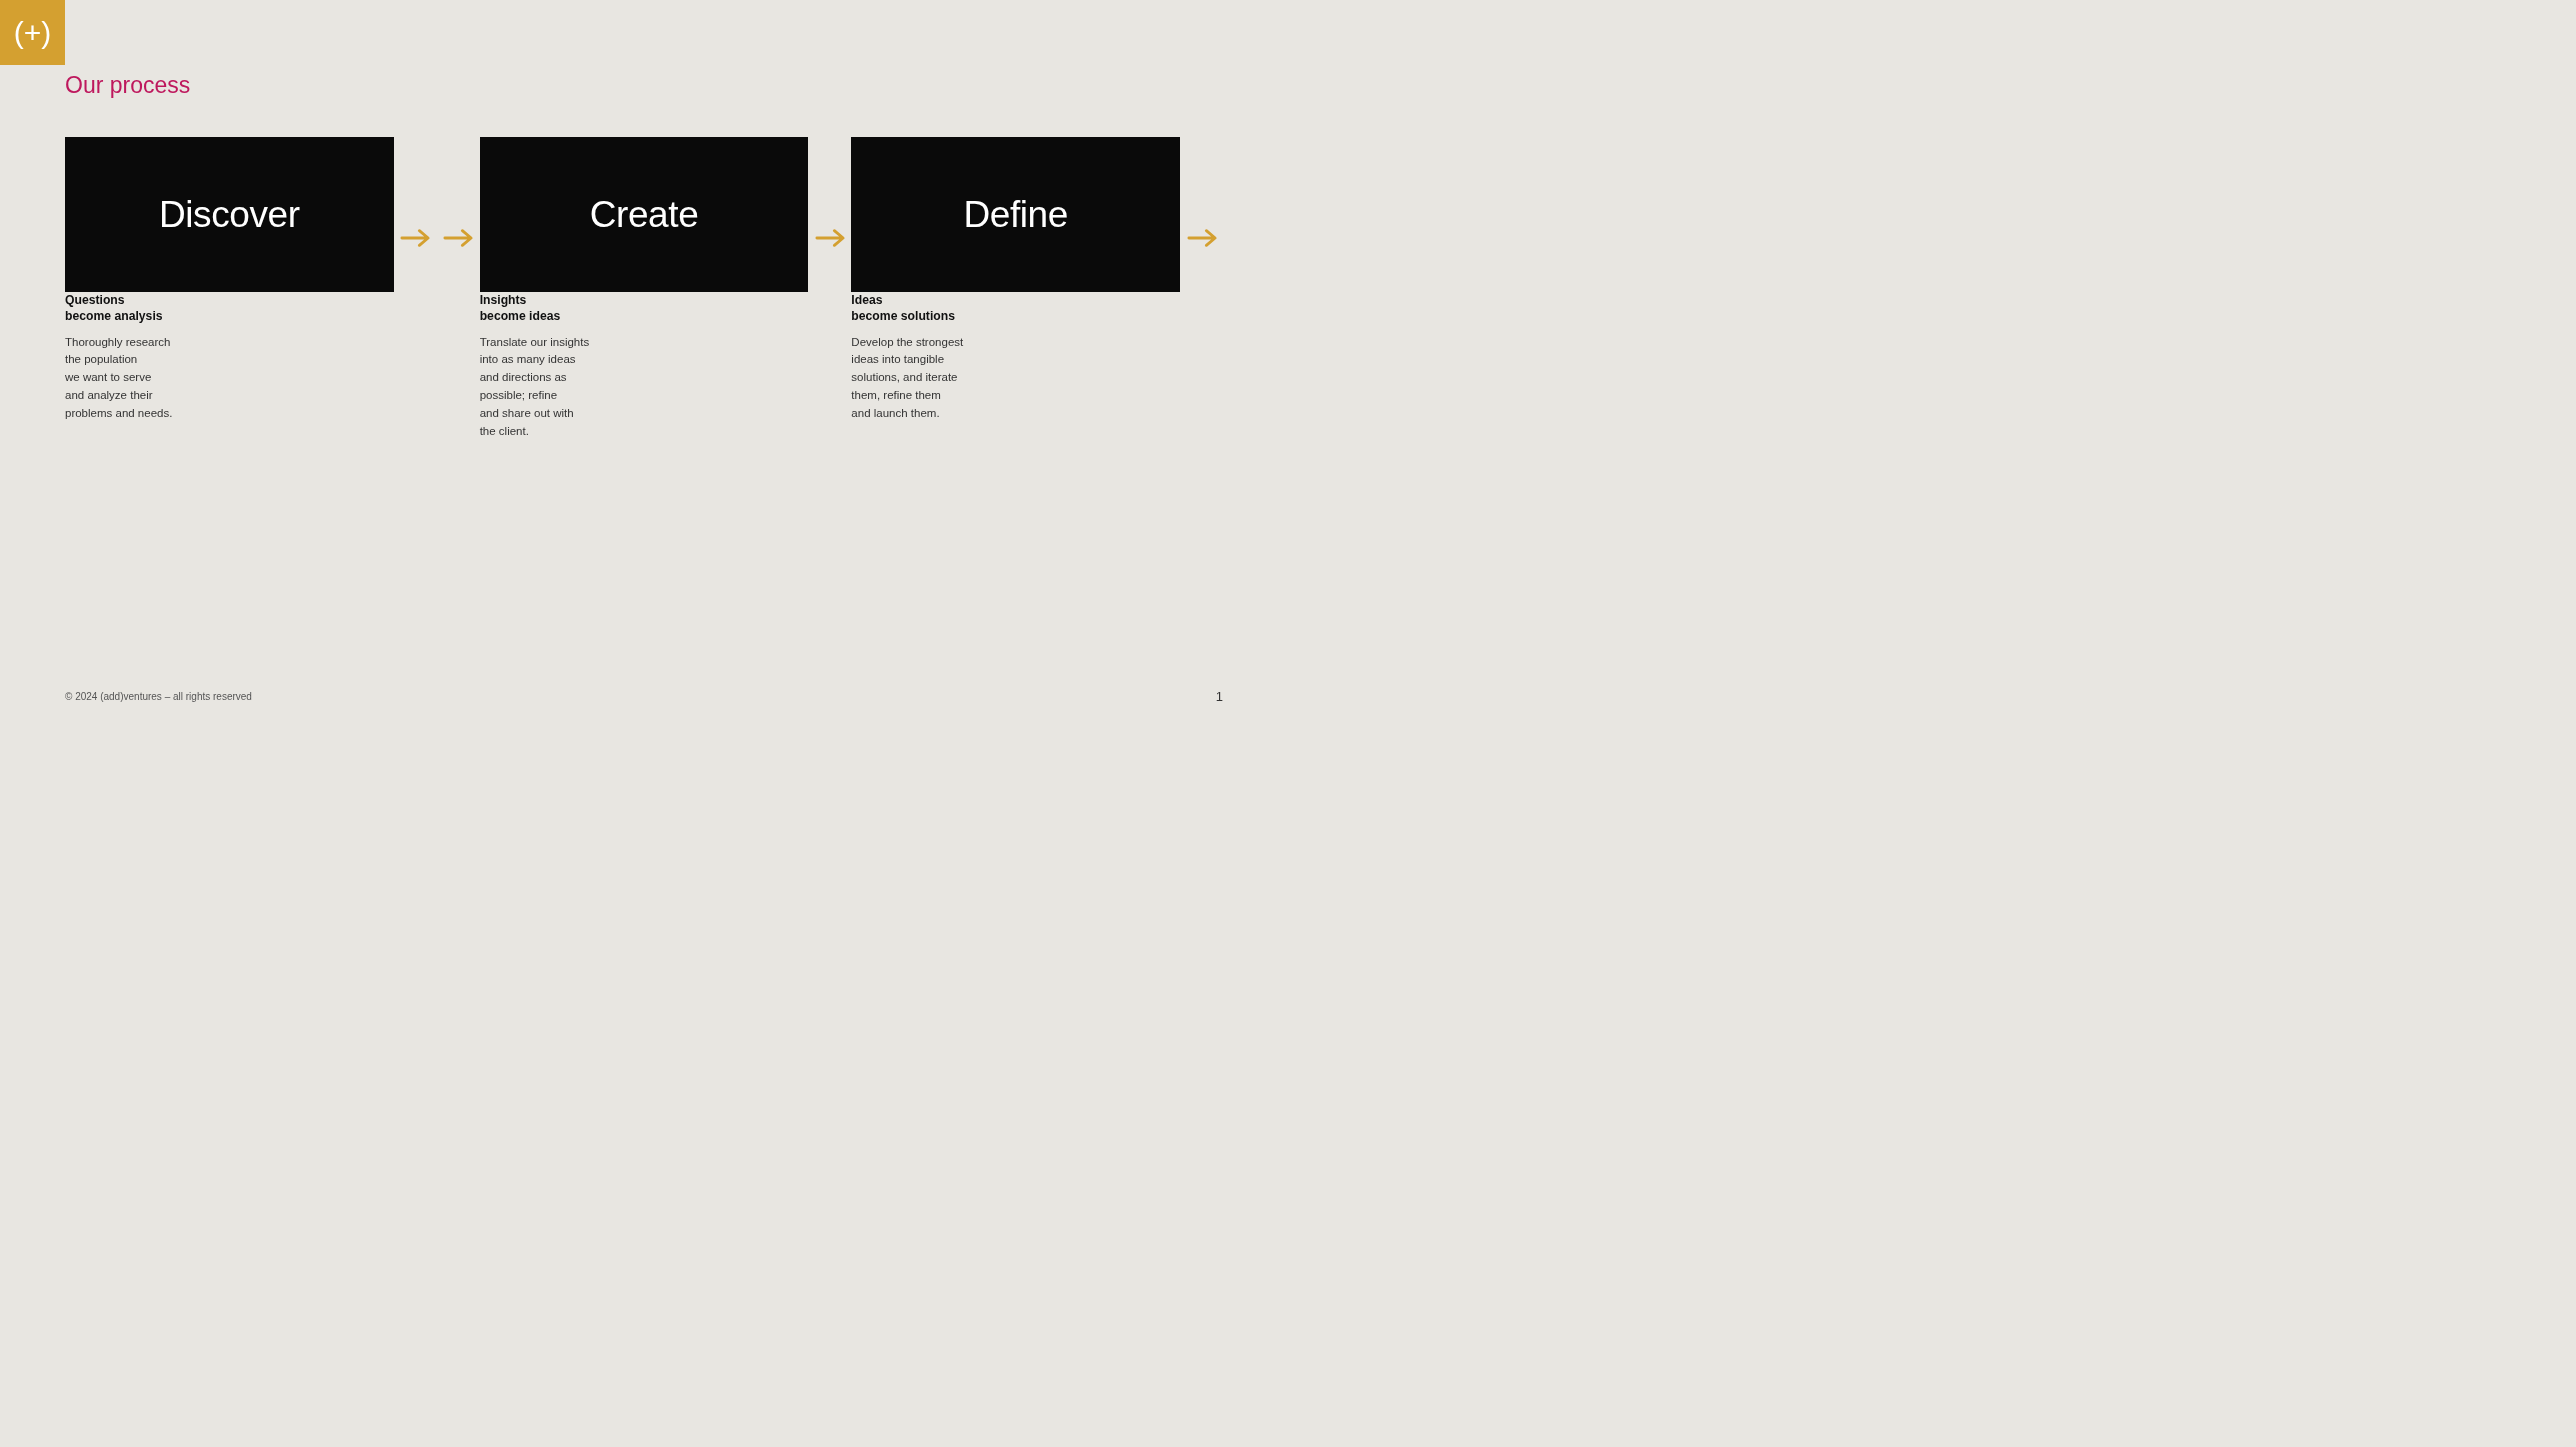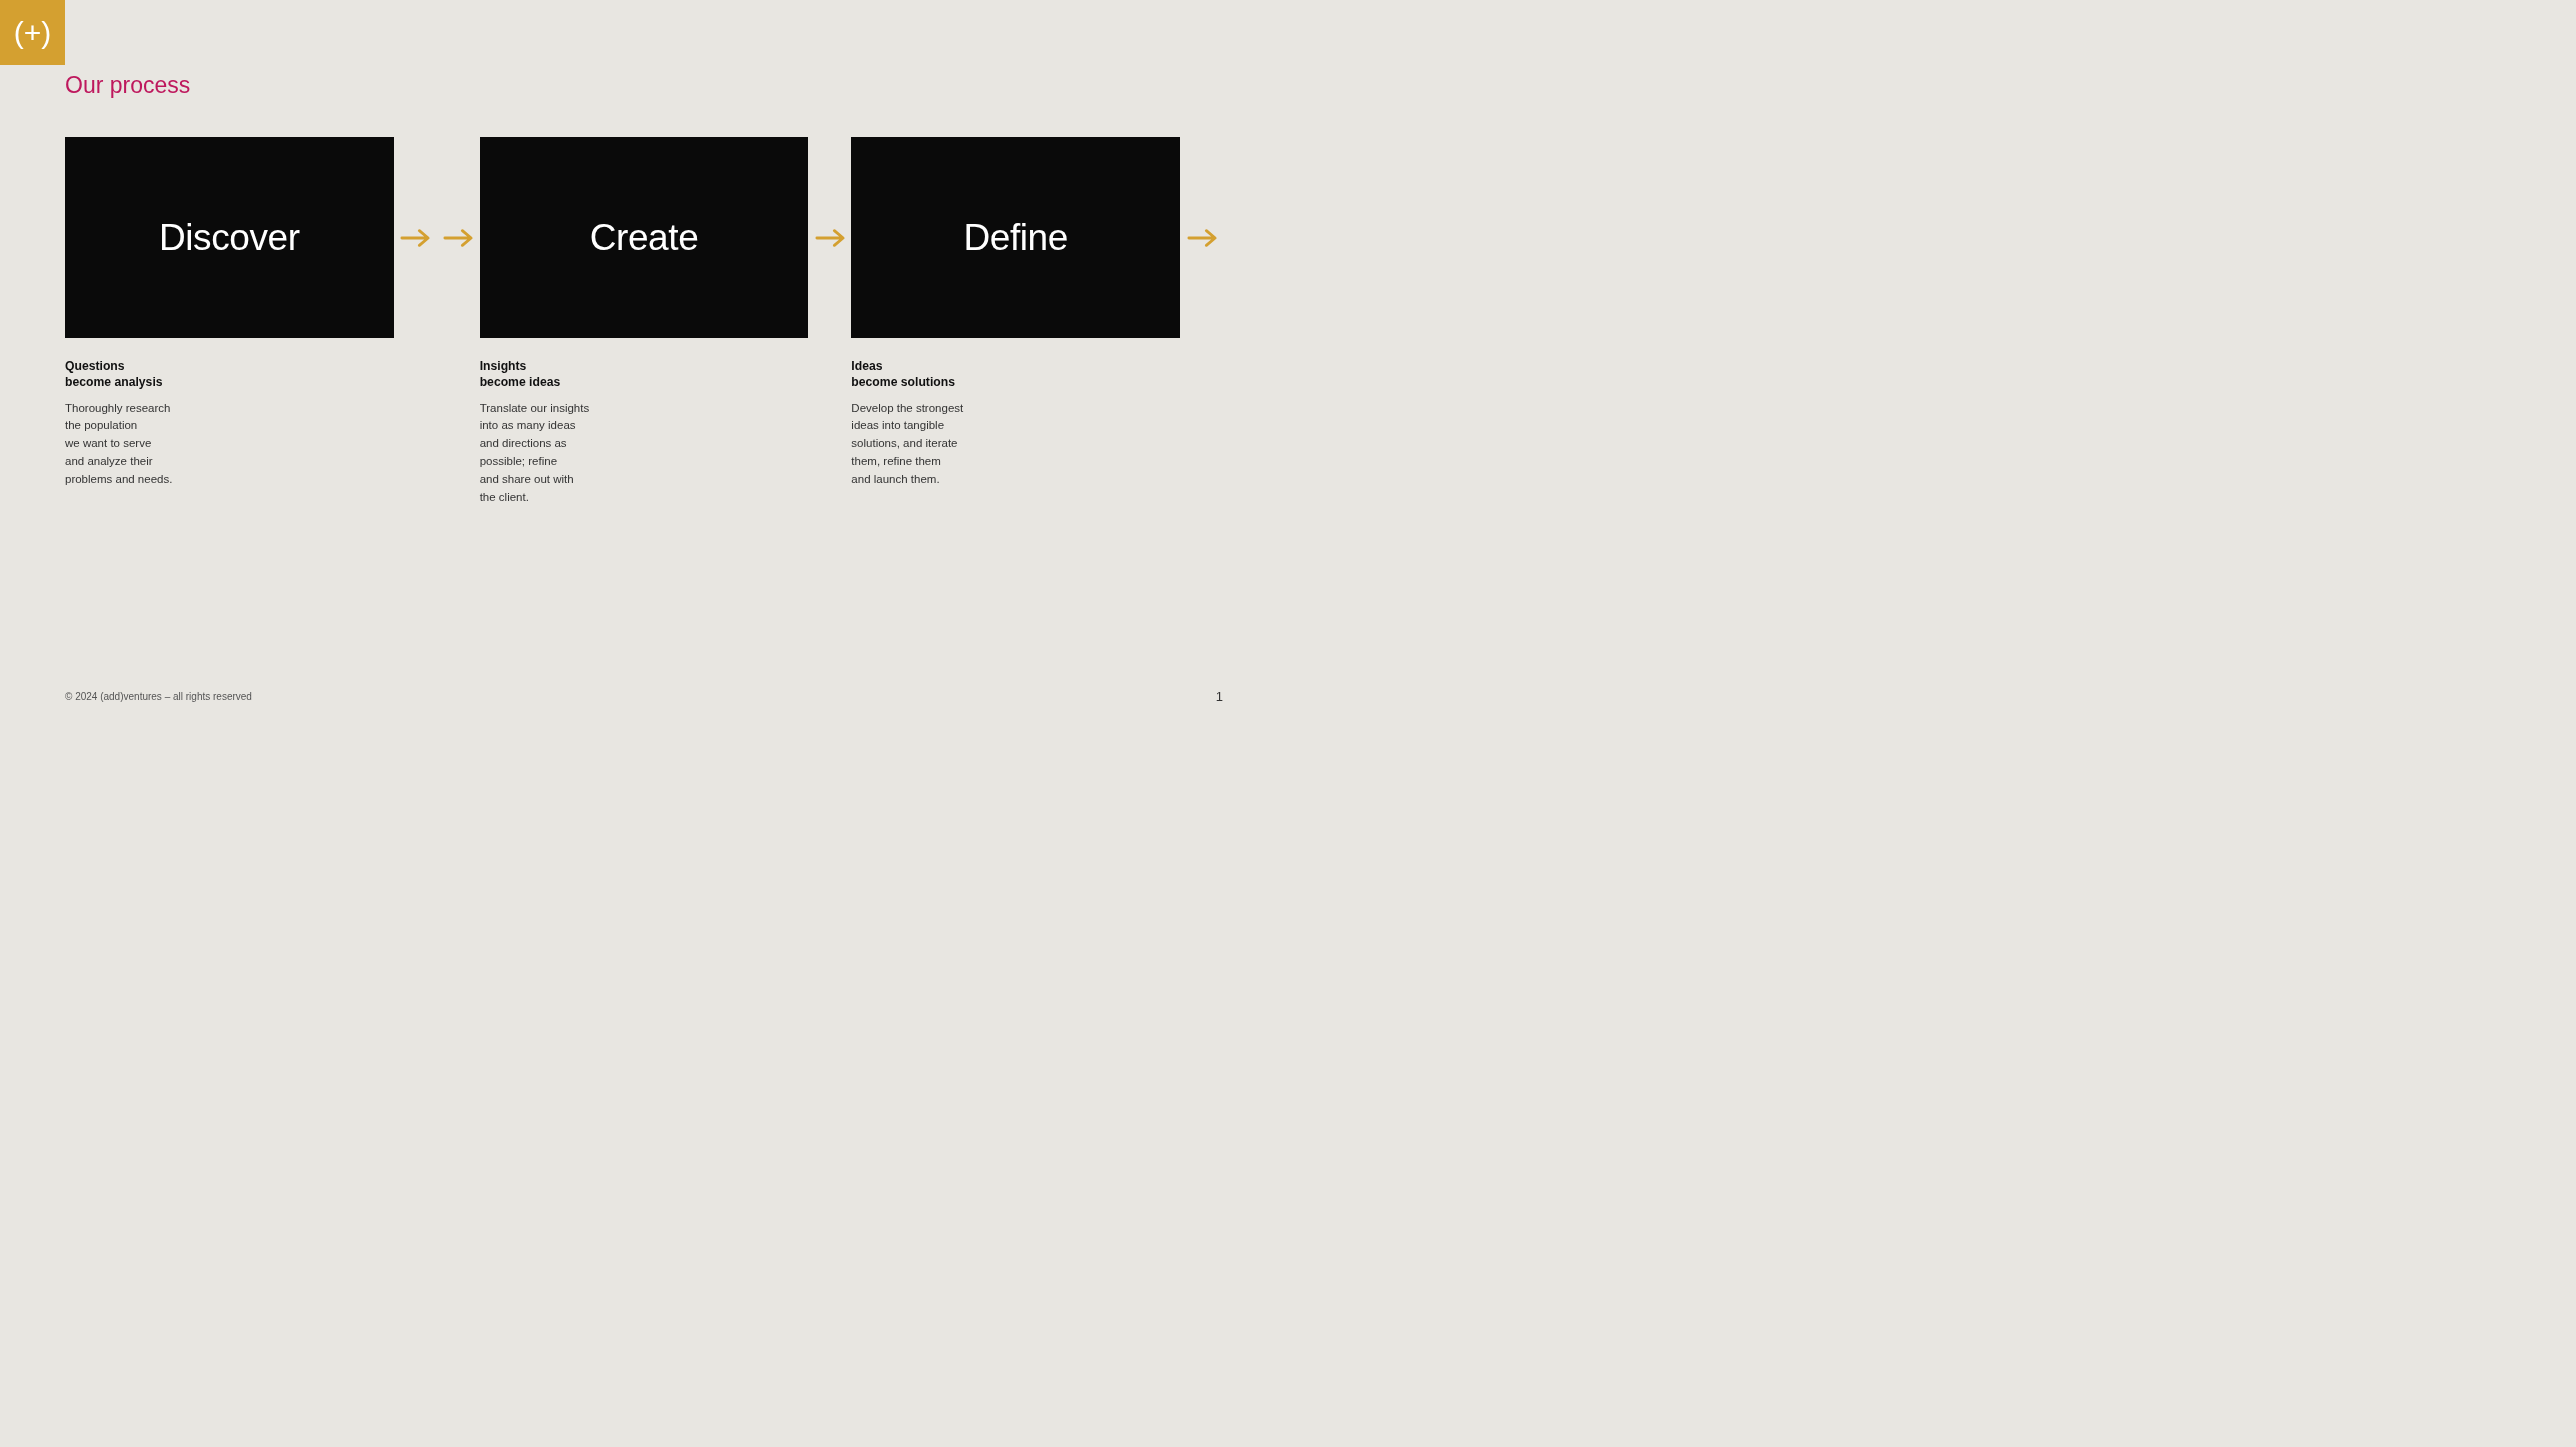--- a/index.html
+++ b/index.html
@@ -60,21 +60,21 @@
     
     .step-wrapper {
       display: flex;
       flex-direction: column;
       flex: 1;
     }
 
     
     .step-card {
       background-color: #0a0a0a;
-      height: 201px;
+      height: 155px;
       display: flex;
       align-items: center;
       justify-content: center;
     }
 
     .step-label {
       color: white;
       font-size: 37px;
       font-weight: 300;
       letter-spacing: -0.4px;
@@ -86,21 +86,20 @@
       align-items: center;
       justify-content: center;
       padding-top: 0;
       height: 201px;
       width: 43px;
       flex-shrink: 0;
     }
 
     
     .step-text {
-      padding-top: 20px;
       padding-right: 14.4px;
     }
 
     .step-subtitle {
       font-size: 12.2px;
       font-weight: 700;
       color: #111111;
       line-height: 1.35;
       margin-bottom: 8.6px;
     }

